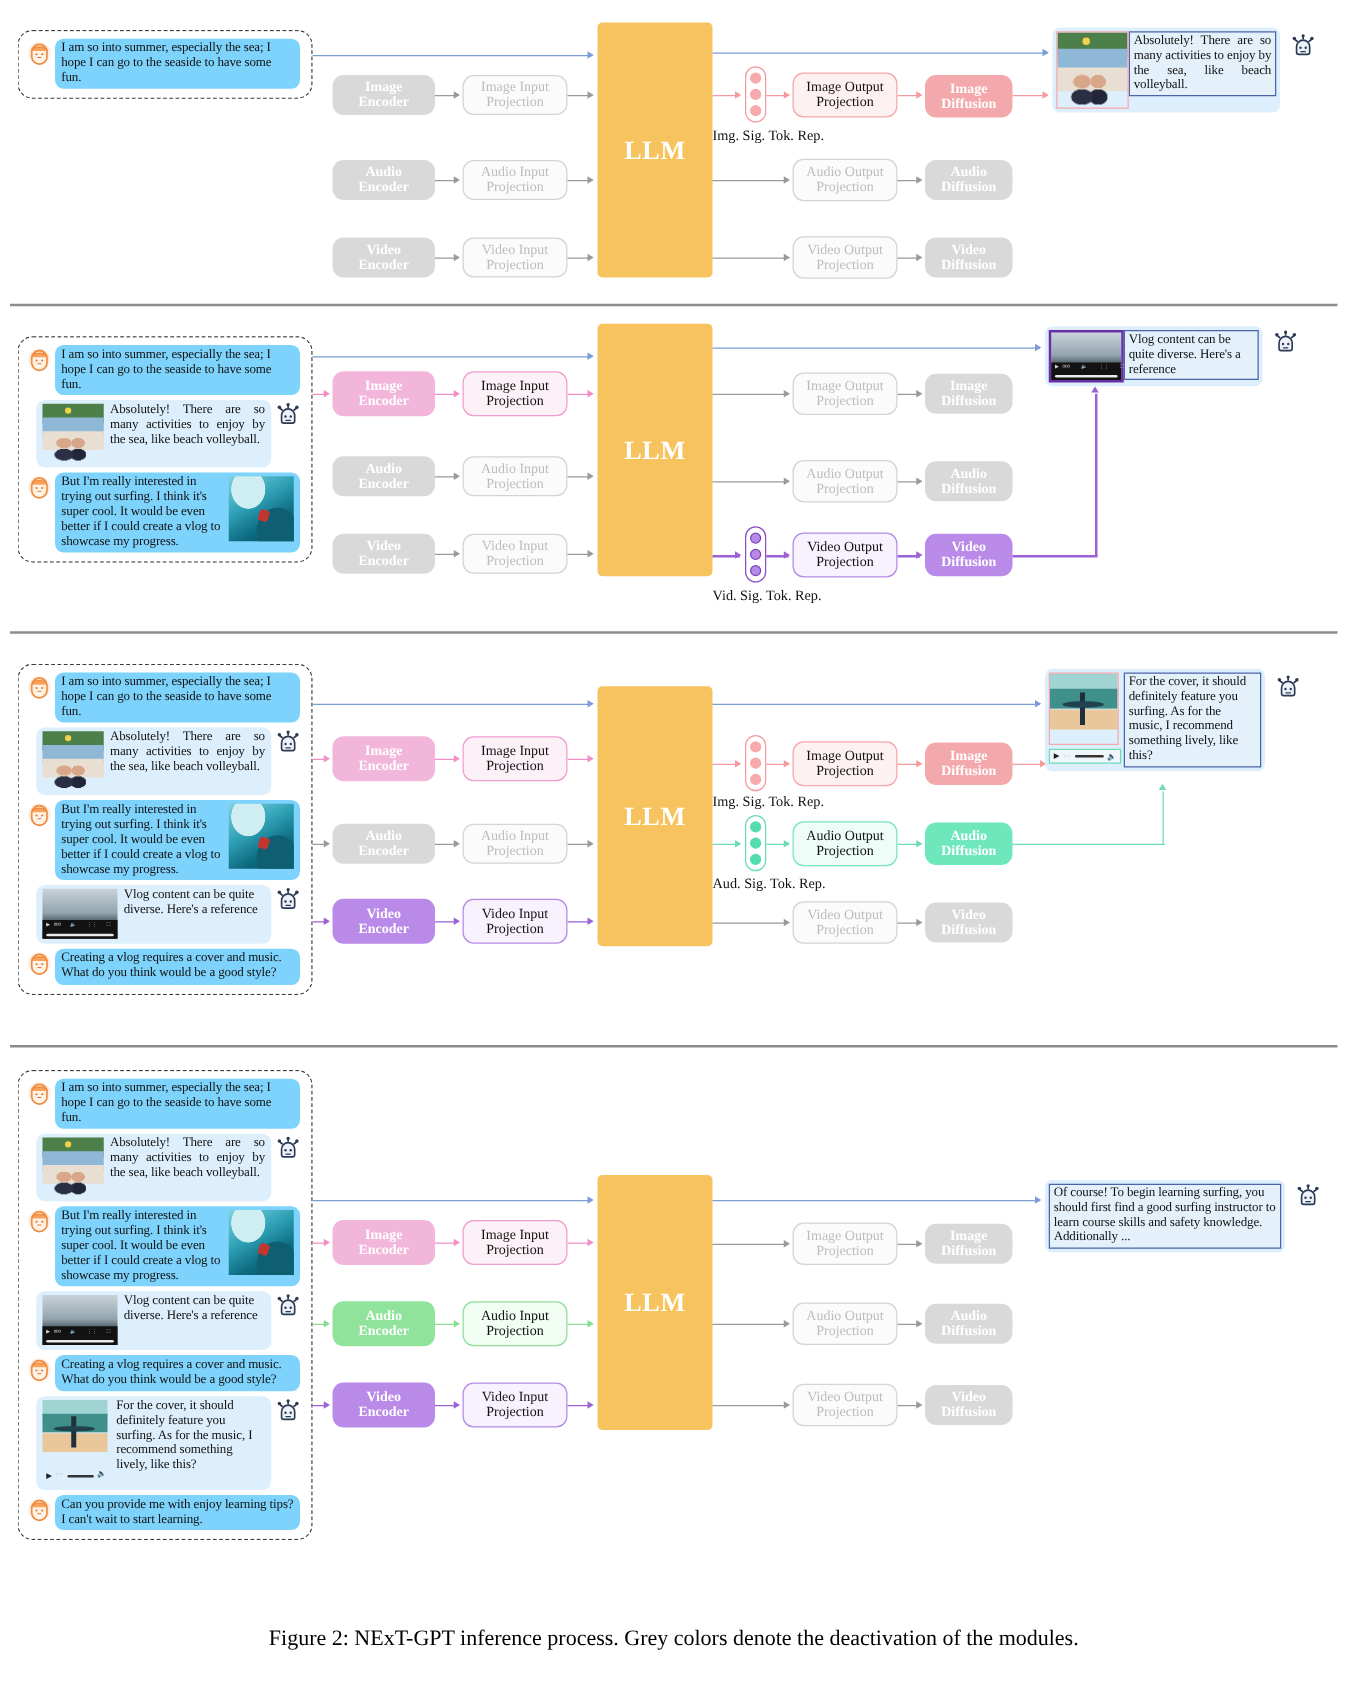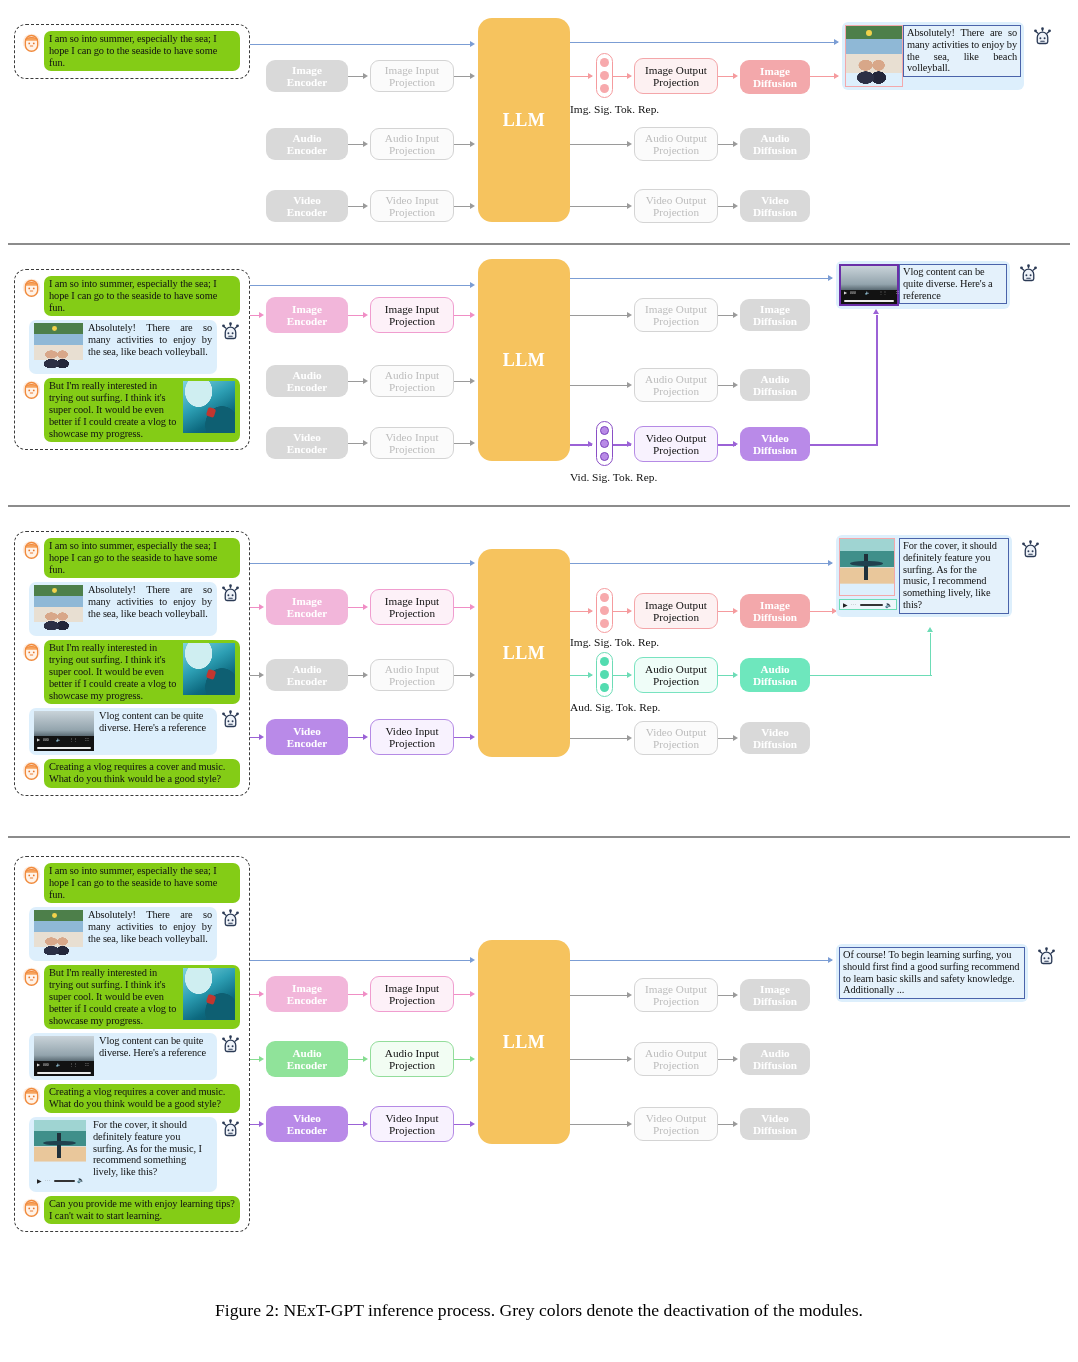--- a/index.html
+++ b/index.html
@@ -34,21 +34,21 @@
   .avatar { width:21px; height:21px; flex:0 0 21px; margin-top:1px; }
   .avatar.user { margin-right:2px; }
   .avatar.bot { margin-left:3px; }
   .bubble {
     border-radius:7px;
     padding:2px 5px 3px 5px;
     font-size:10.4px;
     line-height:11.8px;
     letter-spacing:-0.1px;
   }
-  .bubble.user { background:#84cc16; }
+  .bubble.user { background:#7dd3fc; }
   .bubble.bot  { background:#ddeffc; }
   .bubble.just { text-align:justify; }
   .bubble .thumb { float:left; margin:1px 5px 1px 0; }
   .bubble .thumb-r { float:right; margin:1px 0 1px 5px; }
   .bubble::after { content:""; display:block; clear:both; }
 
   
   .img-thumb { display:block; border:0; }
   .vb { 
     background:
@@ -137,25 +137,25 @@
   .proj.gry  { background:#fbfbfb; border-color:#d4d4d4; color:#bdbdbd; }
   .proj.pink { background:#fdf1f8; border-color:#f09dcf; }
   .proj.green{ background:#f2fdf3; border-color:#93dd9b; }
   .proj.purp { background:#f8f2fe; border-color:#b58ae5; }
   .proj.rose { background:#fdf1f2; border-color:#f4a6a9; }
   .proj.mint { background:#effdf8; border-color:#78e3c0; }
 
   .llm {
     position:absolute;
     background:#f6c35e;
-    border-radius:14px;
+    border-radius:4px;
     color:#ffffff;
     font-weight:bold;
     display:flex; align-items:center; justify-content:center;
-    font-size:18px;
+    font-size:21px;
     letter-spacing:0.5px;
   }
 
   
   .ln { position:absolute; height:0; border-top:1.5px solid #9a9a9a; }
   .ln.blue { border-color:#7b9dd4; }
   .ln.pink { border-color:#f08ec5; }
   .ln.rose { border-color:#f59b9e; }
   .ln.green{ border-color:#86dc90; }
   .ln.mint { border-color:#6ddcb6; }
@@ -993,21 +993,21 @@
   </div>
   <div class="ln" style="left:718px; top:288px; width:18px;"></div>
   <div class="arrowhead ah-r" style="left:733px; top:284.5px;"></div>
   <div class="pbox enc gry" style="left:740px; top:272px; width:70px; height:32px;">
     <span>Video</span>
     <span class="l2">Diffusion</span>
   </div>
 
   <div class="resp" style="left:836px; top:108px;">
     <div class="resp-card">
-      <span class="resp-txt" style="width:186px;">Of course! To begin learning surfing, you should first find a good surfing recommend to learn basic skills and safety knowledge. Additionally ...</span>
+      <span class="resp-txt" style="width:186px;">Of course! To begin learning surfing, you should first find a good surfing instructor to learn course skills and safety knowledge. Additionally ...</span>
     </div>
     <span class="avatar bot" style="margin-left:8px;margin-top:2px;">
       <svg viewBox="0 0 24 24" width="21" height="21">
           <path d="M4 6l2.5 2M20 6l-2.5 2M12 3v2.5" stroke="#2b3a55" stroke-width="1.6" stroke-linecap="round"></path>
           <circle cx="4" cy="5.5" r="1.6" fill="#2b3a55"></circle>
           <circle cx="20" cy="5.5" r="1.6" fill="#2b3a55"></circle>
           <circle cx="12" cy="3" r="1.5" fill="#2b3a55"></circle>
           <path d="M6 13a6 6 0 0112 0v5a2 2 0 01-2 2H8a2 2 0 01-2-2z" fill="#eef2f8" stroke="#2b3a55" stroke-width="1.5"></path>
           <circle cx="9.6" cy="14" r="1.1" fill="#2b3a55"></circle>
           <circle cx="14.4" cy="14" r="1.1" fill="#2b3a55"></circle>

